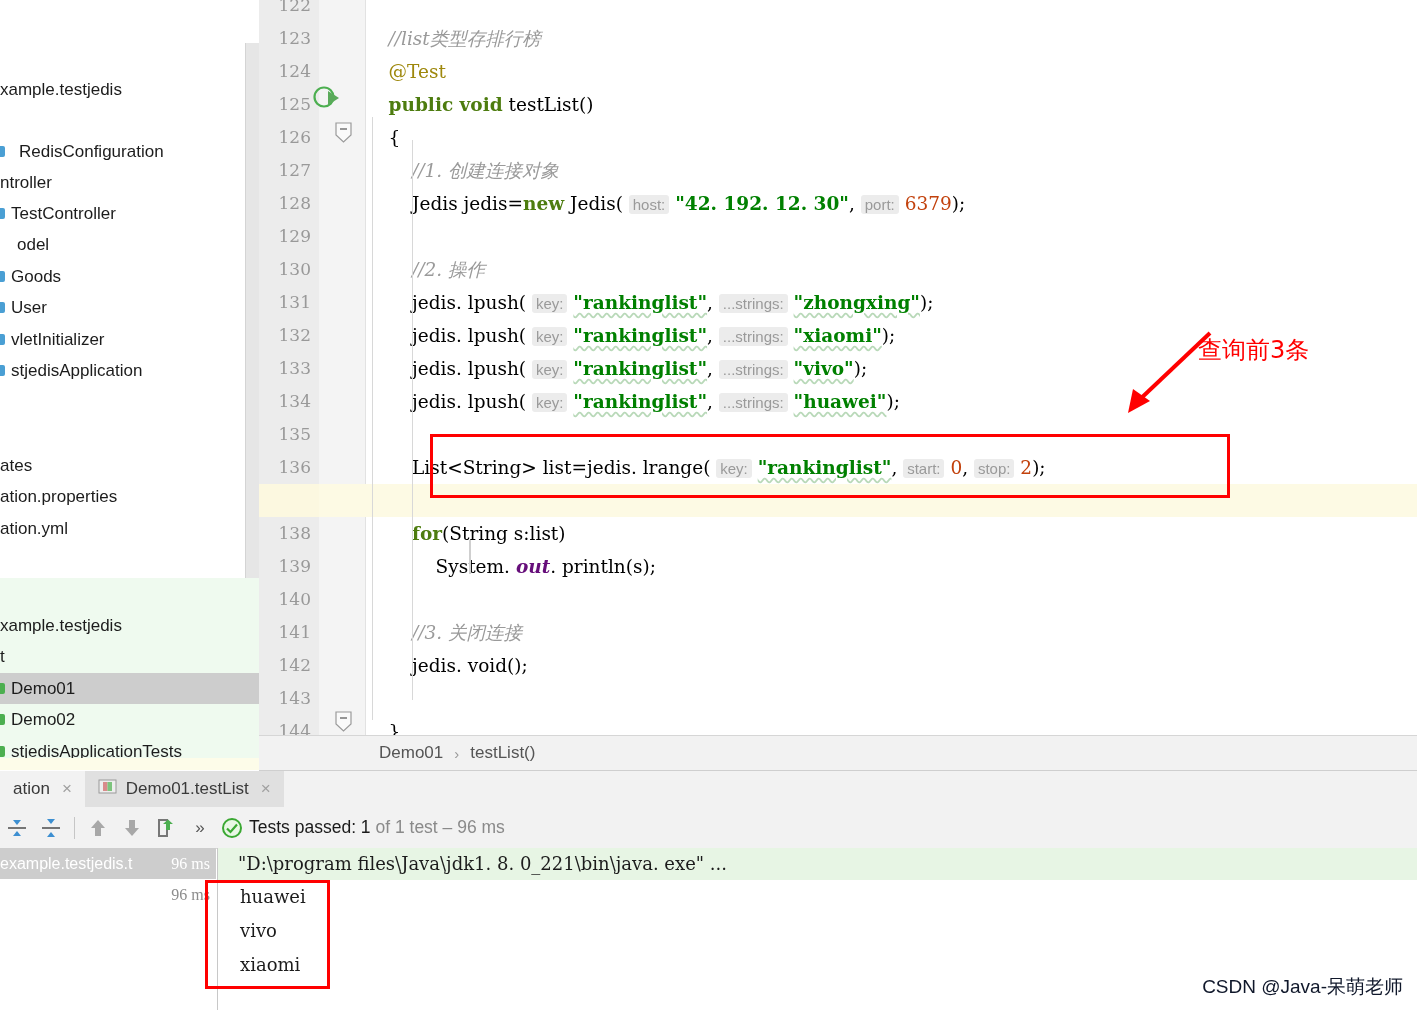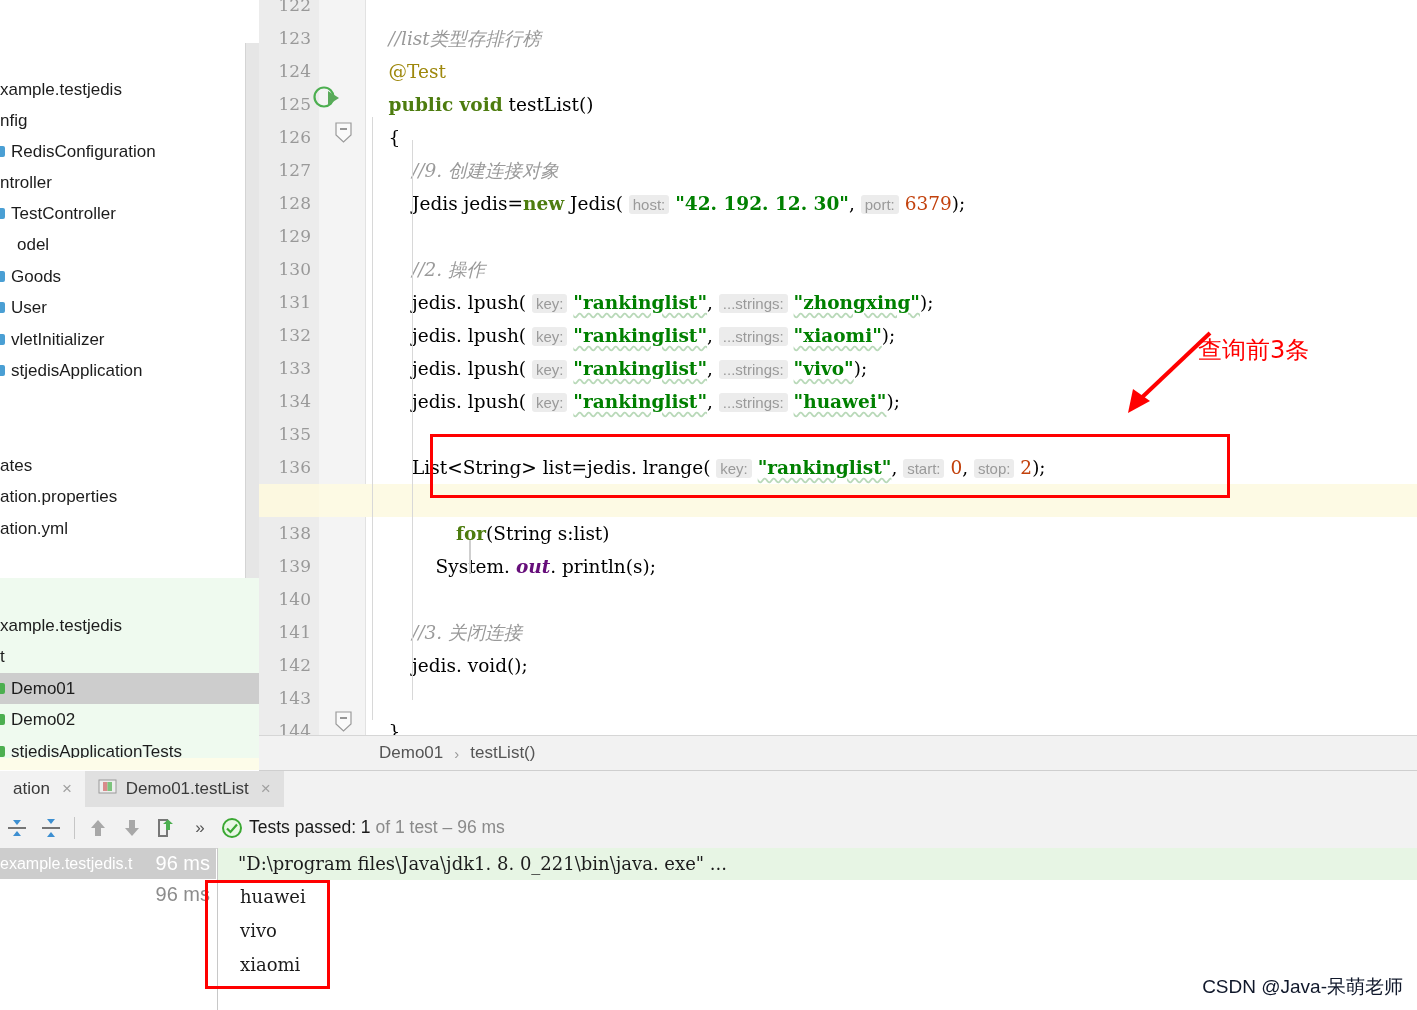--- a/index.html
+++ b/index.html
@@ -149,21 +149,21 @@
 
   
   #test-tree{
     position:absolute;left:0;top:848px;width:216px;height:162px;
     background:#ffffff;font-size:16px;overflow:hidden;
   }
   .tt-row{height:31px;display:flex;align-items:center;justify-content:space-between;}
   .tt-row.sel{background:#cdcdcd;color:#ffffff;}
   .tt-name{color:#8c8c8c;white-space:nowrap;overflow:hidden;padding-left:0px;}
   .tt-row.sel .tt-name{color:#ffffff;}
-  .tt-ms{color:#8c8c8c;font-size:20px;padding-right:6px;}
+  .tt-ms{color:#8c8c8c;font-size:16px;padding-right:6px;font-family:Liberation Serif, serif;}
   .tt-row.sel .tt-ms{color:#ffffff;}
 
   #console{
     position:absolute;left:217px;top:848px;right:0;bottom:0;
     background:#ffffff;
     border-left:1px solid #c8c8c8;
     font-family:"DejaVu Serif", serif;font-size:18px;
     overflow:hidden;
   }
   #console .cmdline{
@@ -195,25 +195,21 @@
 </head>
 <body>
 
 <div class="root">
 
   <div id="project-sidebar">
       <div class="tree-row" style="position: absolute; left: 0px; top: 74px; width: 246px;">
         <span class="ic"></span>
         <span class="lbl">xample.testjedis</span>
       </div>
-      <div class="tree-row" style="position: absolute; left: 0px; top: 105px; width: 246px;">
-        <span class="ic"></span>
-        <span class="lbl">nfig</span>
-      </div>
-      <div class="tree-row" style="position: absolute; left: 0px; top: 136px; width: 246px;">
+      <div class="tree-row" style="position: absolute; left: 0px; top: 136px; width: 246px; gap: 8px;">
         <span class="cls-ic"></span>
         <span class="lbl">RedisConfiguration</span>
       </div>
       <div class="tree-row" style="position: absolute; left: 0px; top: 167px; width: 246px;">
         <span class="ic"></span>
         <span class="lbl">ntroller</span>
       </div>
       <div class="tree-row" style="position: absolute; left: 0px; top: 198px; width: 246px;">
         <span class="cls-ic"></span>
         <span class="lbl">TestController</span>
@@ -318,32 +314,32 @@
       <path d="M1 1 H16 V13 L8.5 20 L1 13 Z" fill="#fafafa" stroke="#9a9a9a" stroke-width="1.2"></path>
       <line x1="5" y1="7" x2="12" y2="7" stroke="#6a6a6a" stroke-width="1.4"></line>
     </svg>
 
     <div id="code">
         <div class="cl" style="top: -11px;"></div>
         <div class="cl" style="top: 22px;"><span class="">    </span><span class="cmt">//list类型存排行榜</span></div>
         <div class="cl" style="top: 55px;"><span class="">    </span><span class="ann">@Test</span></div>
         <div class="cl" style="top: 88px;"><span class="">    </span><span class="kw">public void</span><span class=""> testList()</span></div>
         <div class="cl" style="top: 121px;"><span class="">    {</span></div>
-        <div class="cl" style="top: 154px;"><span class="">        </span><span class="cmt">//9. 创建连接对象</span></div>
+        <div class="cl" style="top: 154px;"><span class="">        </span><span class="cmt">//1. 创建连接对象</span></div>
         <div class="cl" style="top: 187px;"><span class="">        Jedis jedis=</span><span class="kw">new</span><span class=""> Jedis( </span><span class="hint">host:</span><span class=""> </span><span class="str">"42. 192. 12. 30"</span><span class="">, </span><span class="hint">port:</span><span class=""> </span><span class="num">6379</span><span class="">);</span></div>
         <div class="cl" style="top: 220px;"></div>
         <div class="cl" style="top: 253px;"><span class="">        </span><span class="cmt">//2. 操作</span></div>
         <div class="cl" style="top: 286px;"><span class="">        jedis. lpush( </span><span class="hint">key:</span><span class=""> </span><span class="str wavy">"rankinglist"</span><span class="">, </span><span class="hint">...strings:</span><span class=""> </span><span class="str wavy">"zhongxing"</span><span class="">);</span></div>
         <div class="cl" style="top: 319px;"><span class="">        jedis. lpush( </span><span class="hint">key:</span><span class=""> </span><span class="str wavy">"rankinglist"</span><span class="">, </span><span class="hint">...strings:</span><span class=""> </span><span class="str wavy">"xiaomi"</span><span class="">);</span></div>
         <div class="cl" style="top: 352px;"><span class="">        jedis. lpush( </span><span class="hint">key:</span><span class=""> </span><span class="str wavy">"rankinglist"</span><span class="">, </span><span class="hint">...strings:</span><span class=""> </span><span class="str wavy">"vivo"</span><span class="">);</span></div>
         <div class="cl" style="top: 385px;"><span class="">        jedis. lpush( </span><span class="hint">key:</span><span class=""> </span><span class="str wavy">"rankinglist"</span><span class="">, </span><span class="hint">...strings:</span><span class=""> </span><span class="str wavy">"huawei"</span><span class="">);</span></div>
         <div class="cl" style="top: 418px;"></div>
         <div class="cl" style="top: 451px;"><span class="">        List&lt;String&gt; list=jedis. lrange( </span><span class="hint">key:</span><span class=""> </span><span class="str wavy">"rankinglist"</span><span class="">, </span><span class="hint">start:</span><span class=""> </span><span class="num">0</span><span class="">, </span><span class="hint">stop:</span><span class=""> </span><span class="num">2</span><span class="">);</span></div>
         <div class="cl" style="top: 484px;"></div>
-        <div class="cl" style="top: 517px; padding-left: 44px;"><span class="">        </span><span class="kw">for</span><span class="">(String s:list)</span></div>
+        <div class="cl" style="top: 517px;"><span class="">        </span><span class="kw">for</span><span class="">(String s:list)</span></div>
         <div class="cl" style="top: 550px;"><span class="">            System. </span><span class="fld">out</span><span class="">. println(s);</span></div>
         <div class="cl" style="top: 583px;"></div>
         <div class="cl" style="top: 616px;"><span class="">        </span><span class="cmt">//3. 关闭连接</span></div>
         <div class="cl" style="top: 649px;"><span class="">        jedis. void();</span></div>
         <div class="cl" style="top: 682px;"></div>
         <div class="cl" style="top: 715px;"><span class="">    }</span></div>
       </div>
     <div class="caret" style="left:119px;top:484px;"></div>
   <div class="cur-band gutterband" style="top: 484px; left: 0px; width: 60px;"></div>
       <div class="cur-band" style="top: 484px; left: 60px; right: 0px;"></div>

